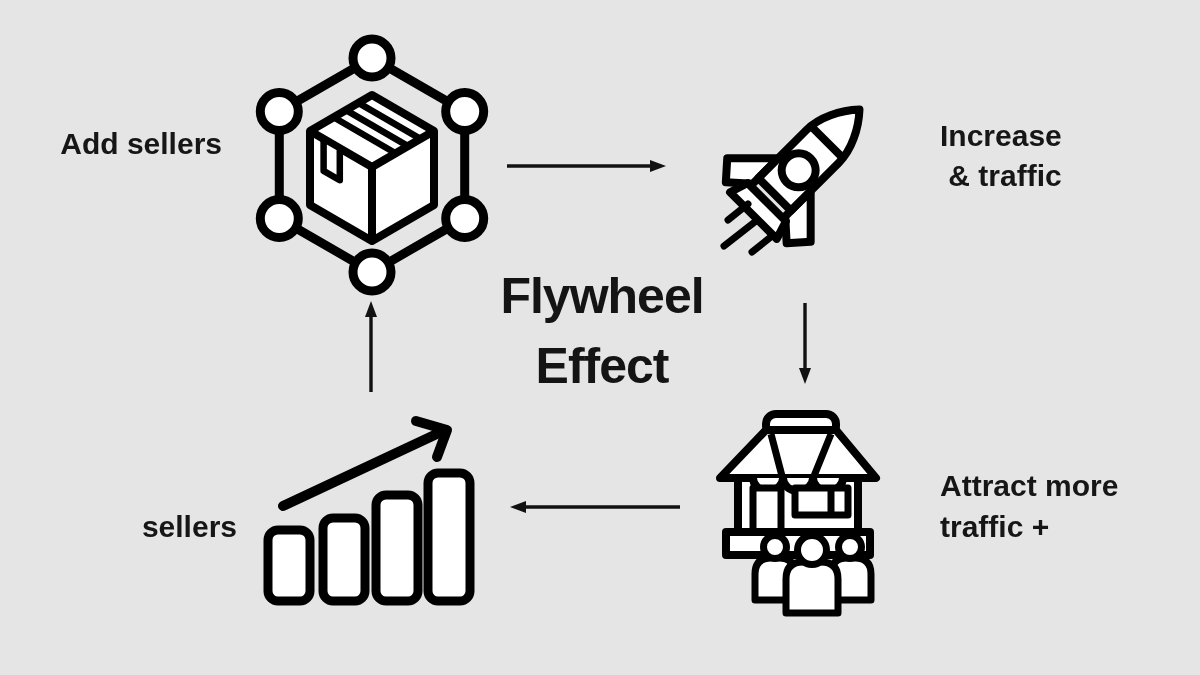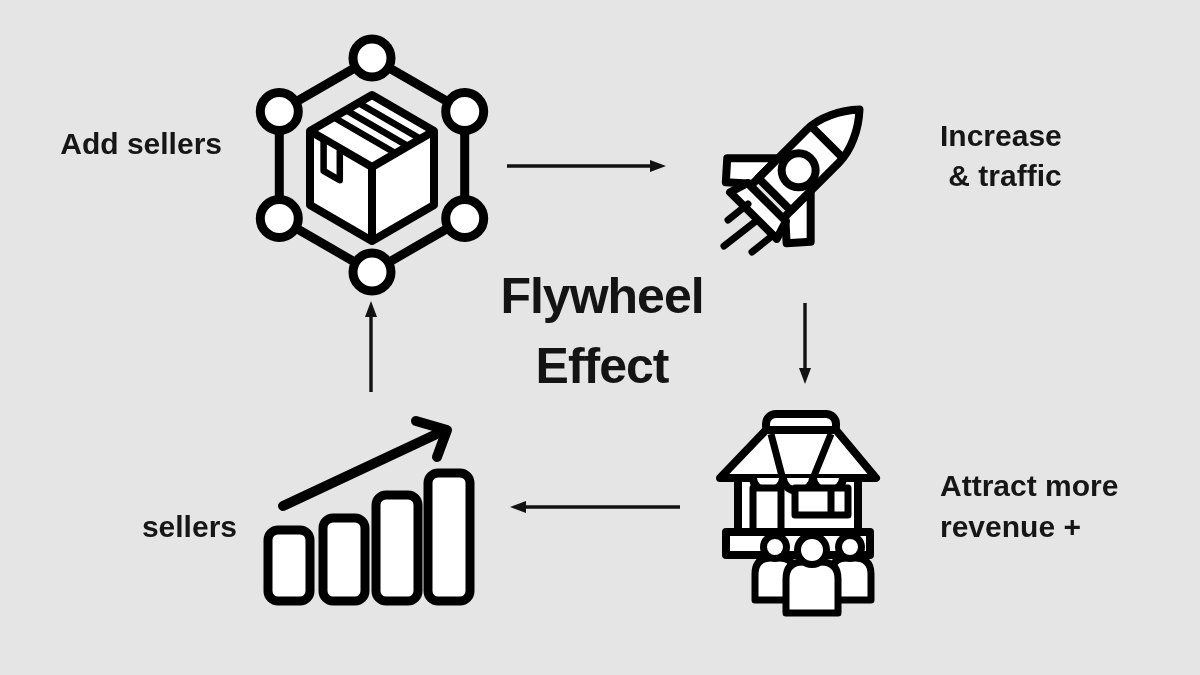--- a/index.html
+++ b/index.html
@@ -118,21 +118,21 @@
     <div>Add sellers</div>
   </div>
 
   <div class="label align-left" style="left:940px;top:116px;line-height:40px;">
     <div>Increase</div>
     <div>&nbsp;&amp; traffic</div>
   </div>
 
   <div class="label align-left" style="left:940px;top:465px;line-height:41px;">
     <div>Attract more</div>
-    <div>revenue +</div>
+    <div>traffic +</div>
   </div>
 
   <div class="label align-right" style="right:963px;top:505px;line-height:43px;">
     <div>sellers</div>
   </div>
 
   <div class="title">
     <div>Flywheel</div>
     <div>Effect</div>
   </div>

